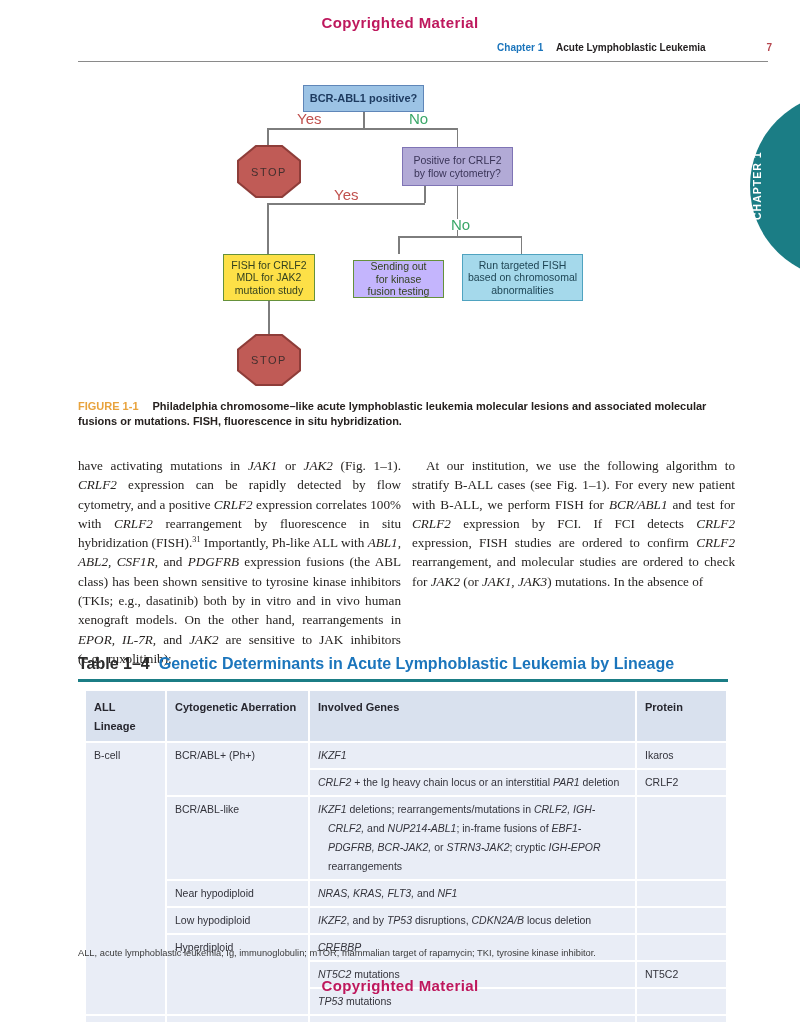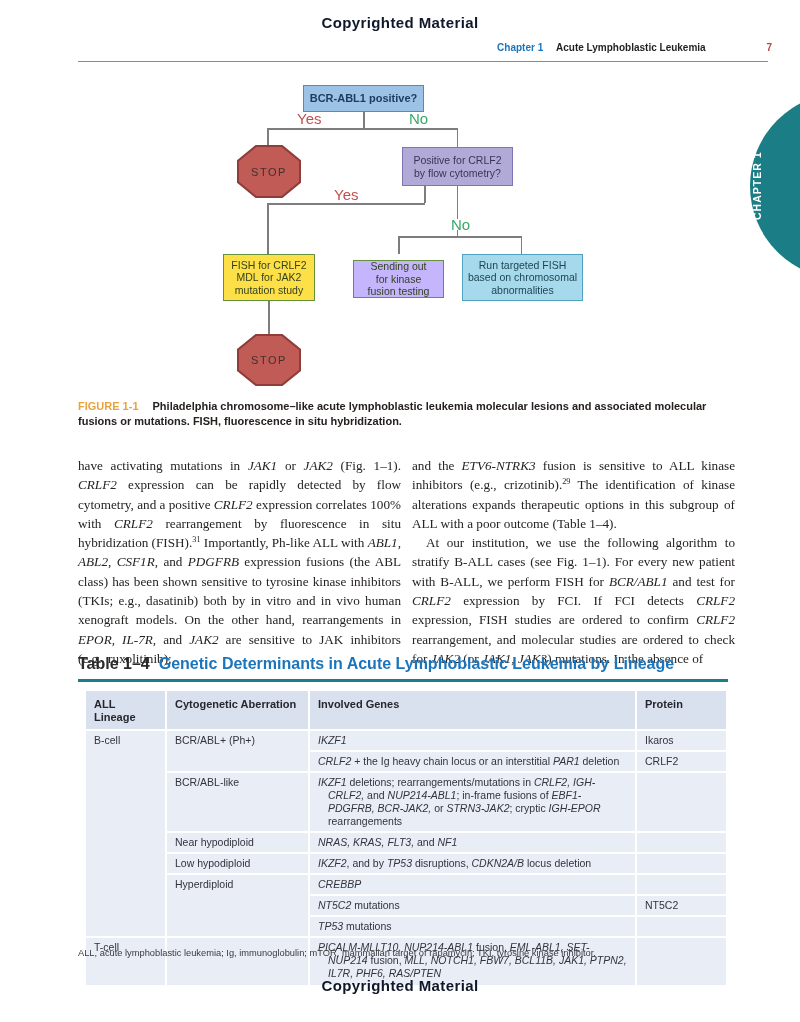--- a/index.html
+++ b/index.html
@@ -2,21 +2,21 @@
 <html><head>
 <meta charset="utf-8">
 <style>
   html,body{margin:0;padding:0;background:#ffffff;}
   .page{position:relative;width:800px;height:1022px;background:#fff;overflow:hidden;
         font-family:"Liberation Sans",sans-serif;color:#231f20;}
   .abs{position:absolute;}
 
   
   .copyright{width:800px;text-align:center;font-weight:bold;font-size:15px;
-             color:#0f172a;letter-spacing:.4px;}
+             color:#be185d;letter-spacing:.4px;}
   .running-head{top:42px;right:28px;font-size:10px;font-weight:bold;white-space:nowrap;}
   .running-head .ch{color:#1b75bc;}
   .running-head .ttl{color:#231f20;margin-left:10px;font-weight:bold;}
   .running-head .pg{color:#b5464e;margin-left:58px;}
   .head-rule{left:78px;top:61px;width:690px;height:1px;background:#8a8a8a;}
 
   
   .chapter-circle{left:750px;top:93px;width:186px;height:186px;border-radius:50%;
                   background:#1b7d85;}
   .chapter-tab-label{left:751px;top:136px;height:100px;width:18px;
@@ -66,21 +66,21 @@
   sup{font-size:.62em;line-height:0;vertical-align:super;}
 
   
   .tbl-title{left:78px;top:655px;width:660px;font-size:16px;font-weight:bold;}
   .tbl-title .num{color:#2b2b2b;margin-right:9px;}
   .tbl-title .name{color:#1b75bc;}
   .teal-rule{left:78px;top:679px;width:650px;height:3px;background:#1b7d85;}
   table.gtable{position:absolute;left:86px;top:691px;width:640px;border-collapse:separate;
                border-spacing:0;table-layout:fixed;}
   .gtable td{background:#e9edf6;border-right:2px solid #fff;border-bottom:2px solid #fff;
-             font-size:10.5px;line-height:13px;padding:3px 8px;vertical-align:top;
+             font-size:10.5px;line-height:19px;padding:3px 8px;vertical-align:top;
              color:#33333b;box-sizing:border-box;}
   .gtable td:last-child{border-right:none;}
   .gtable tr.thead td{background:#d9e1ee;font-size:11px;font-weight:bold;color:#26262e;
                       padding-top:7px;padding-bottom:5px;}
   .gtable td.hang{padding-left:18px;text-indent:-10px;}
   .footnote{left:78px;top:948px;width:655px;font-size:9.3px;color:#3a3a3a;}
 </style>
 </head>
 <body>
 
@@ -144,21 +144,20 @@
   </div>
 
   <div class="abs fig-caption">
     <span class="lab">FIGURE 1-1</span><span>Philadelphia chromosome–like acute lymphoblastic leukemia molecular lesions and associated molecular fusions or mutations. FISH, fluorescence in situ hybridization.</span>
   </div>
 
   <div class="abs bodycol col-left">
     <p>have activating mutations in <i>JAK1</i> or <i>JAK2</i> (Fig. 1–1). <i>CRLF2</i> expression can be rapidly detected by flow cytometry, and a positive <i>CRLF2</i> expression correlates 100% with <i>CRLF2</i> rearrangement by fluorescence in situ hybridization (FISH).<sup>31</sup> Importantly, Ph-like ALL with <i>ABL1, ABL2, CSF1R,</i> and <i>PDGFRB</i> expression fusions (the ABL class) has been shown sensitive to tyrosine kinase inhibitors (TKIs; e.g., dasatinib) both by in vitro and in vivo human xenograft models. On the other hand, rearrangements in <i>EPOR, IL-7R,</i> and <i>JAK2</i> are sensitive to JAK inhibitors (e.g., ruxolitinib);</p>
   </div>
   <div class="abs bodycol col-right">
-    <p>and the <i>ETV6-NTRK3</i> fusion is sensitive to ALL kinase inhibitors (e.g., crizotinib).<sup>29</sup> The identification of kinase alterations expands therapeutic options in this subgroup of ALL with a poor outcome (Table 1–4).</p>
     <p class="indent">At our institution, we use the following algorithm to stratify B-ALL cases (see Fig. 1–1). For every new patient with B-ALL, we perform FISH for <i>BCR/ABL1</i> and test for <i>CRLF2</i> expression by FCI. If FCI detects <i>CRLF2</i> expression, FISH studies are ordered to confirm <i>CRLF2</i> rearrangement, and molecular studies are ordered to check for <i>JAK2</i> (or <i>JAK1, JAK3</i>) mutations. In the absence of</p>
   </div>
 
   <div class="abs tbl-title">
     <span class="num">Table 1–4</span><span class="name">Genetic Determinants in Acute Lymphoblastic Leukemia by Lineage</span>
   </div>
   <div class="abs teal-rule"></div>
 
   <table class="gtable">
     <colgroup>

